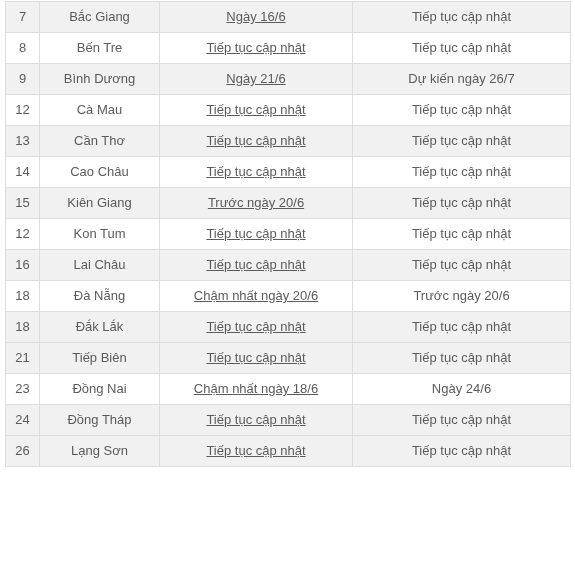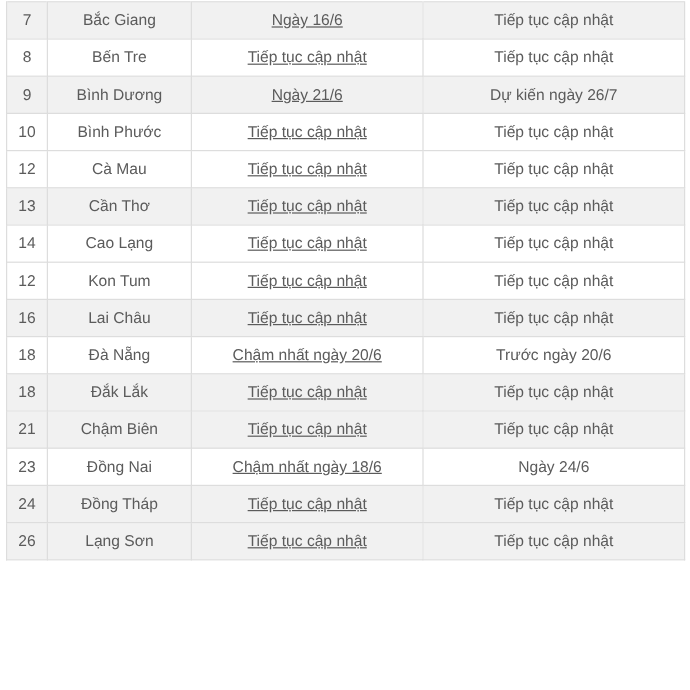--- a/index.html
+++ b/index.html
@@ -69,41 +69,41 @@
           <td class="col-c">Tiếp tục cập nhật</td>
           <td class="col-d">Tiếp tục cập nhật</td>
         </tr>
         <tr class="row-shade">
           <td class="col-index">9</td>
           <td class="col-name">Bình Dương</td>
           <td class="col-c">Ngày 21/6</td>
           <td class="col-d">Dự kiến ngày 26/7</td>
         </tr>
         <tr class="row-plain">
-          <td class="col-index">10</td>
-          <td class="col-name">Bình Phước</td>
-          <td class="col-c">Tiếp tục cập nhật</td>
-          <td class="col-d">Tiếp tục cập nhật</td>
-        </tr>
-        <tr class="row-plain">
           <td class="col-index">12</td>
           <td class="col-name">Cà Mau</td>
           <td class="col-c">Tiếp tục cập nhật</td>
           <td class="col-d">Tiếp tục cập nhật</td>
         </tr>
         <tr class="row-shade">
           <td class="col-index">13</td>
           <td class="col-name">Cần Thơ</td>
           <td class="col-c">Tiếp tục cập nhật</td>
           <td class="col-d">Tiếp tục cập nhật</td>
         </tr>
         <tr class="row-plain">
           <td class="col-index">14</td>
-          <td class="col-name">Cao Lạng</td>
+          <td class="col-name">Cao Châu</td>
           <td class="col-c">Tiếp tục cập nhật</td>
+          <td class="col-d">Tiếp tục cập nhật</td>
+        </tr>
+        <tr class="row-shade">
+          <td class="col-index">15</td>
+          <td class="col-name">Kiên Giang</td>
+          <td class="col-c">Trước ngày 20/6</td>
           <td class="col-d">Tiếp tục cập nhật</td>
         </tr>
         <tr class="row-plain">
           <td class="col-index">12</td>
           <td class="col-name">Kon Tum</td>
           <td class="col-c">Tiếp tục cập nhật</td>
           <td class="col-d">Tiếp tục cập nhật</td>
         </tr>
         <tr class="row-shade">
           <td class="col-index">16</td>
@@ -118,21 +118,21 @@
           <td class="col-d">Trước ngày 20/6</td>
         </tr>
         <tr class="row-shade">
           <td class="col-index">18</td>
           <td class="col-name">Đắk Lắk</td>
           <td class="col-c">Tiếp tục cập nhật</td>
           <td class="col-d">Tiếp tục cập nhật</td>
         </tr>
         <tr class="row-shade">
           <td class="col-index">21</td>
-          <td class="col-name">Chậm Biên</td>
+          <td class="col-name">Tiếp Biên</td>
           <td class="col-c">Tiếp tục cập nhật</td>
           <td class="col-d">Tiếp tục cập nhật</td>
         </tr>
         <tr class="row-plain">
           <td class="col-index">23</td>
           <td class="col-name">Đồng Nai</td>
           <td class="col-c">Chậm nhất ngày 18/6</td>
           <td class="col-d">Ngày 24/6</td>
         </tr>
         <tr class="row-shade">

